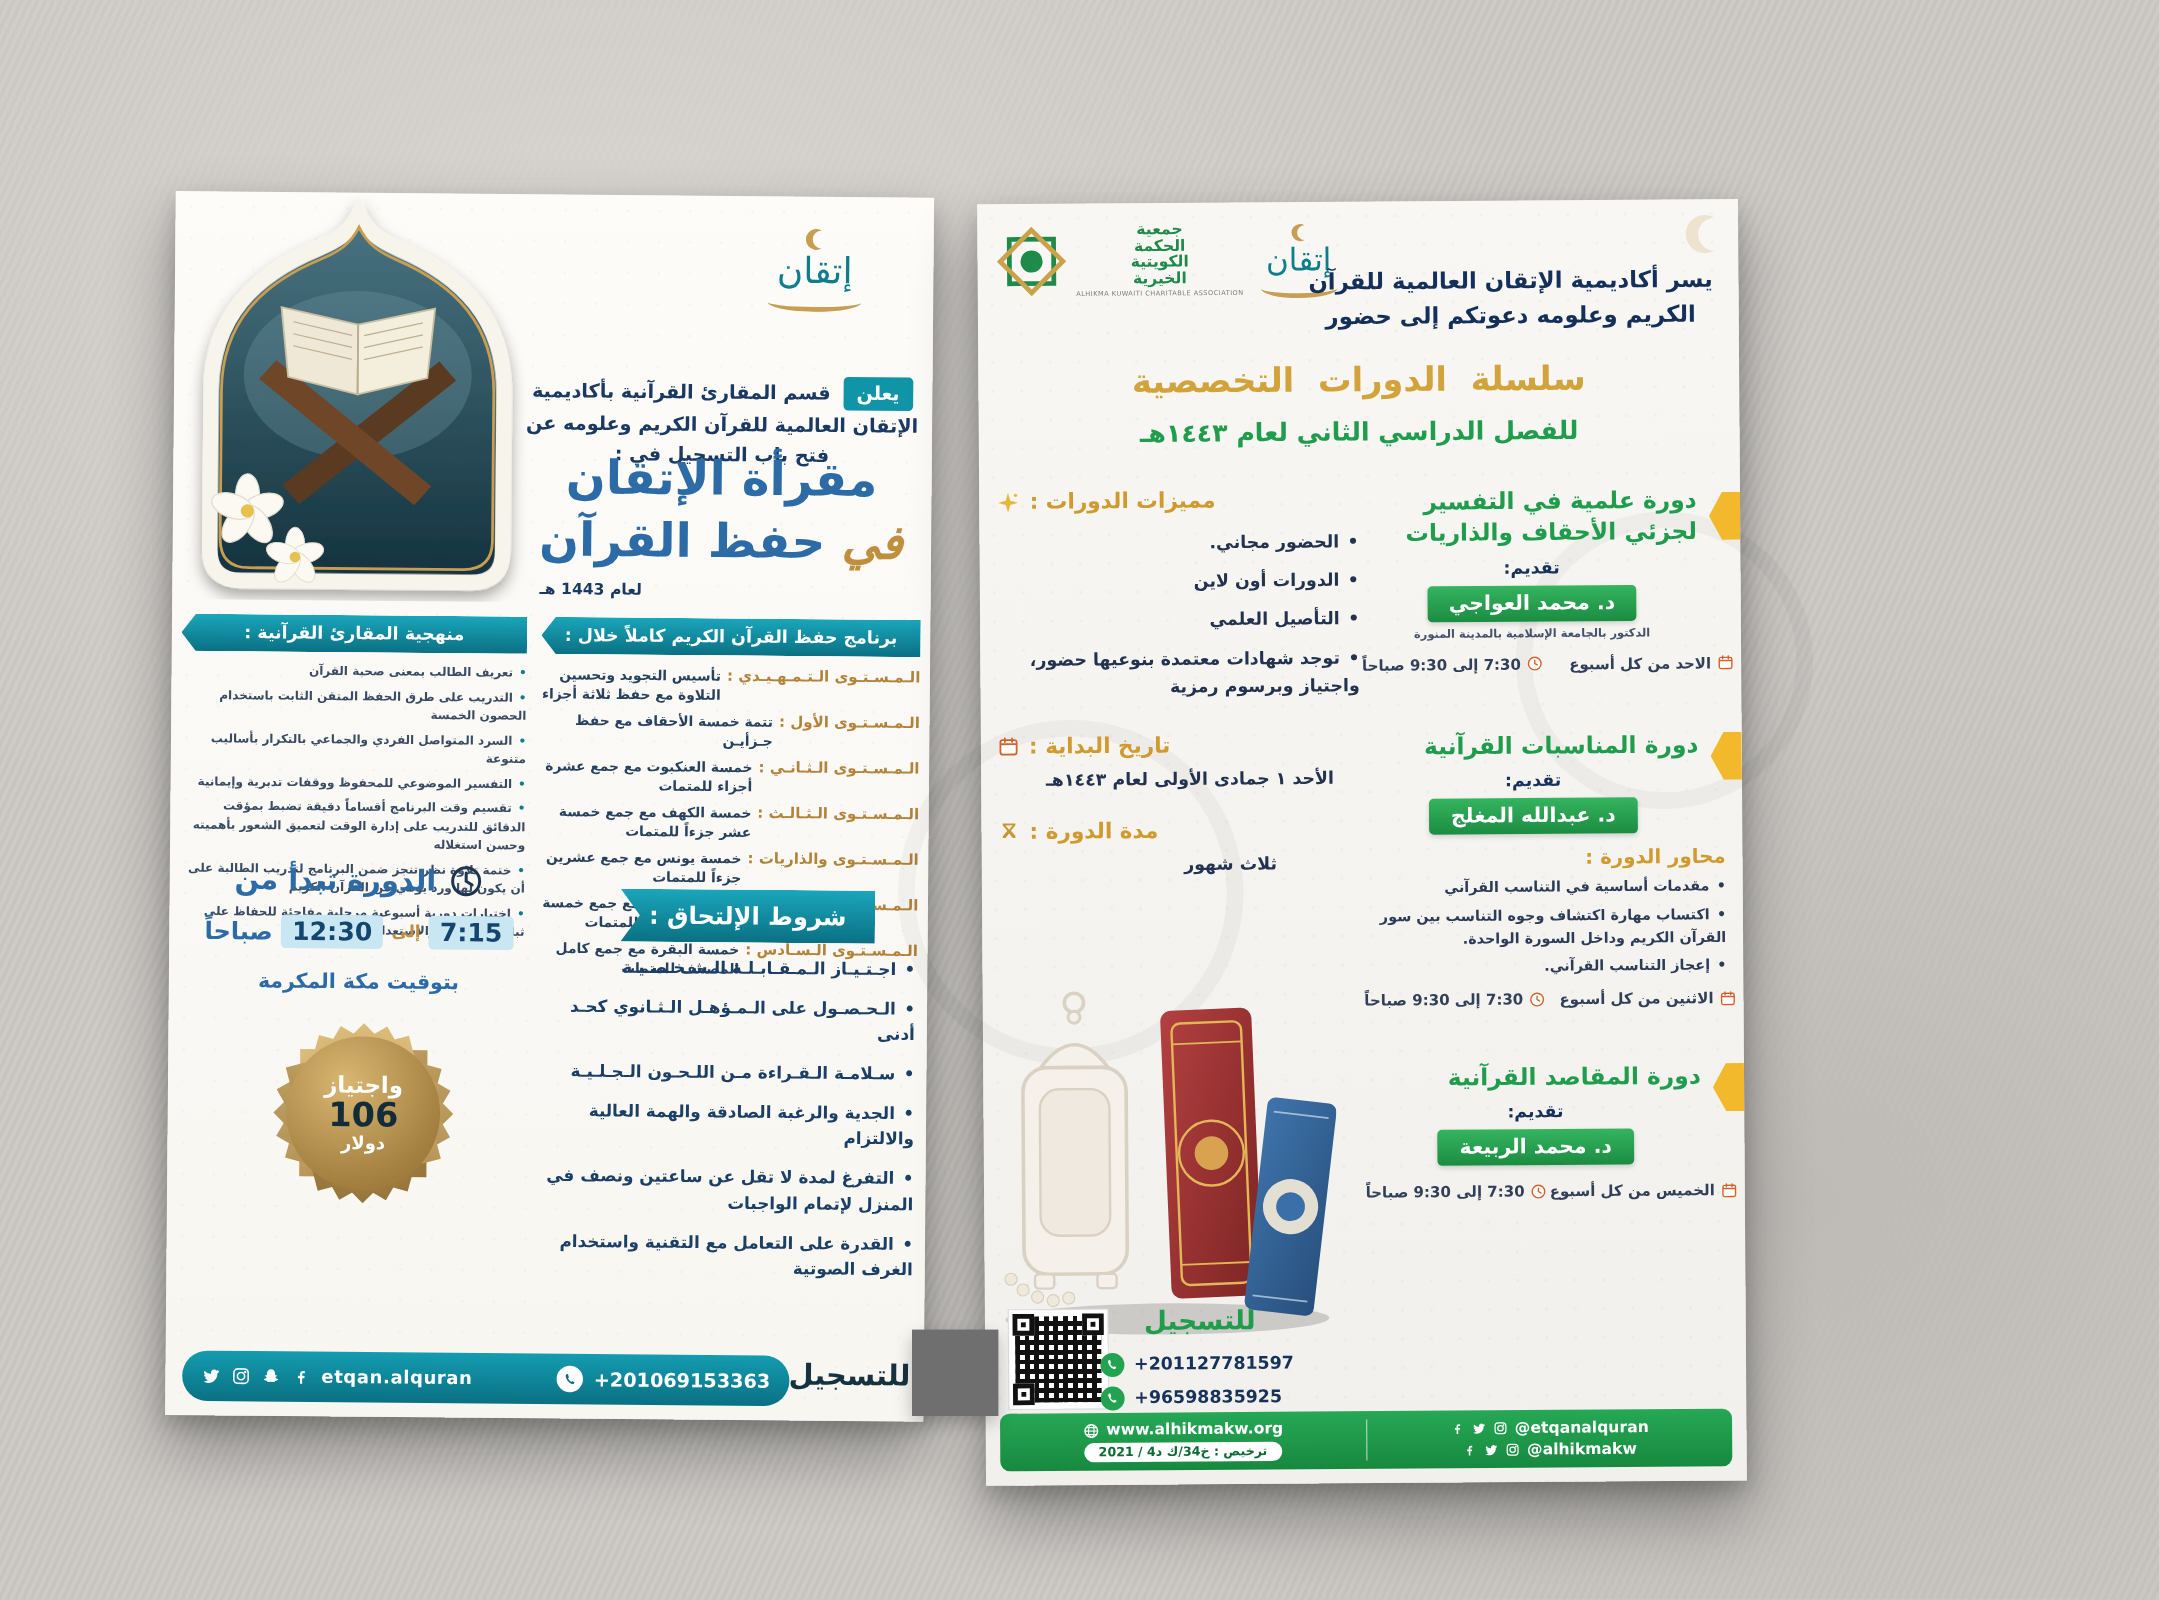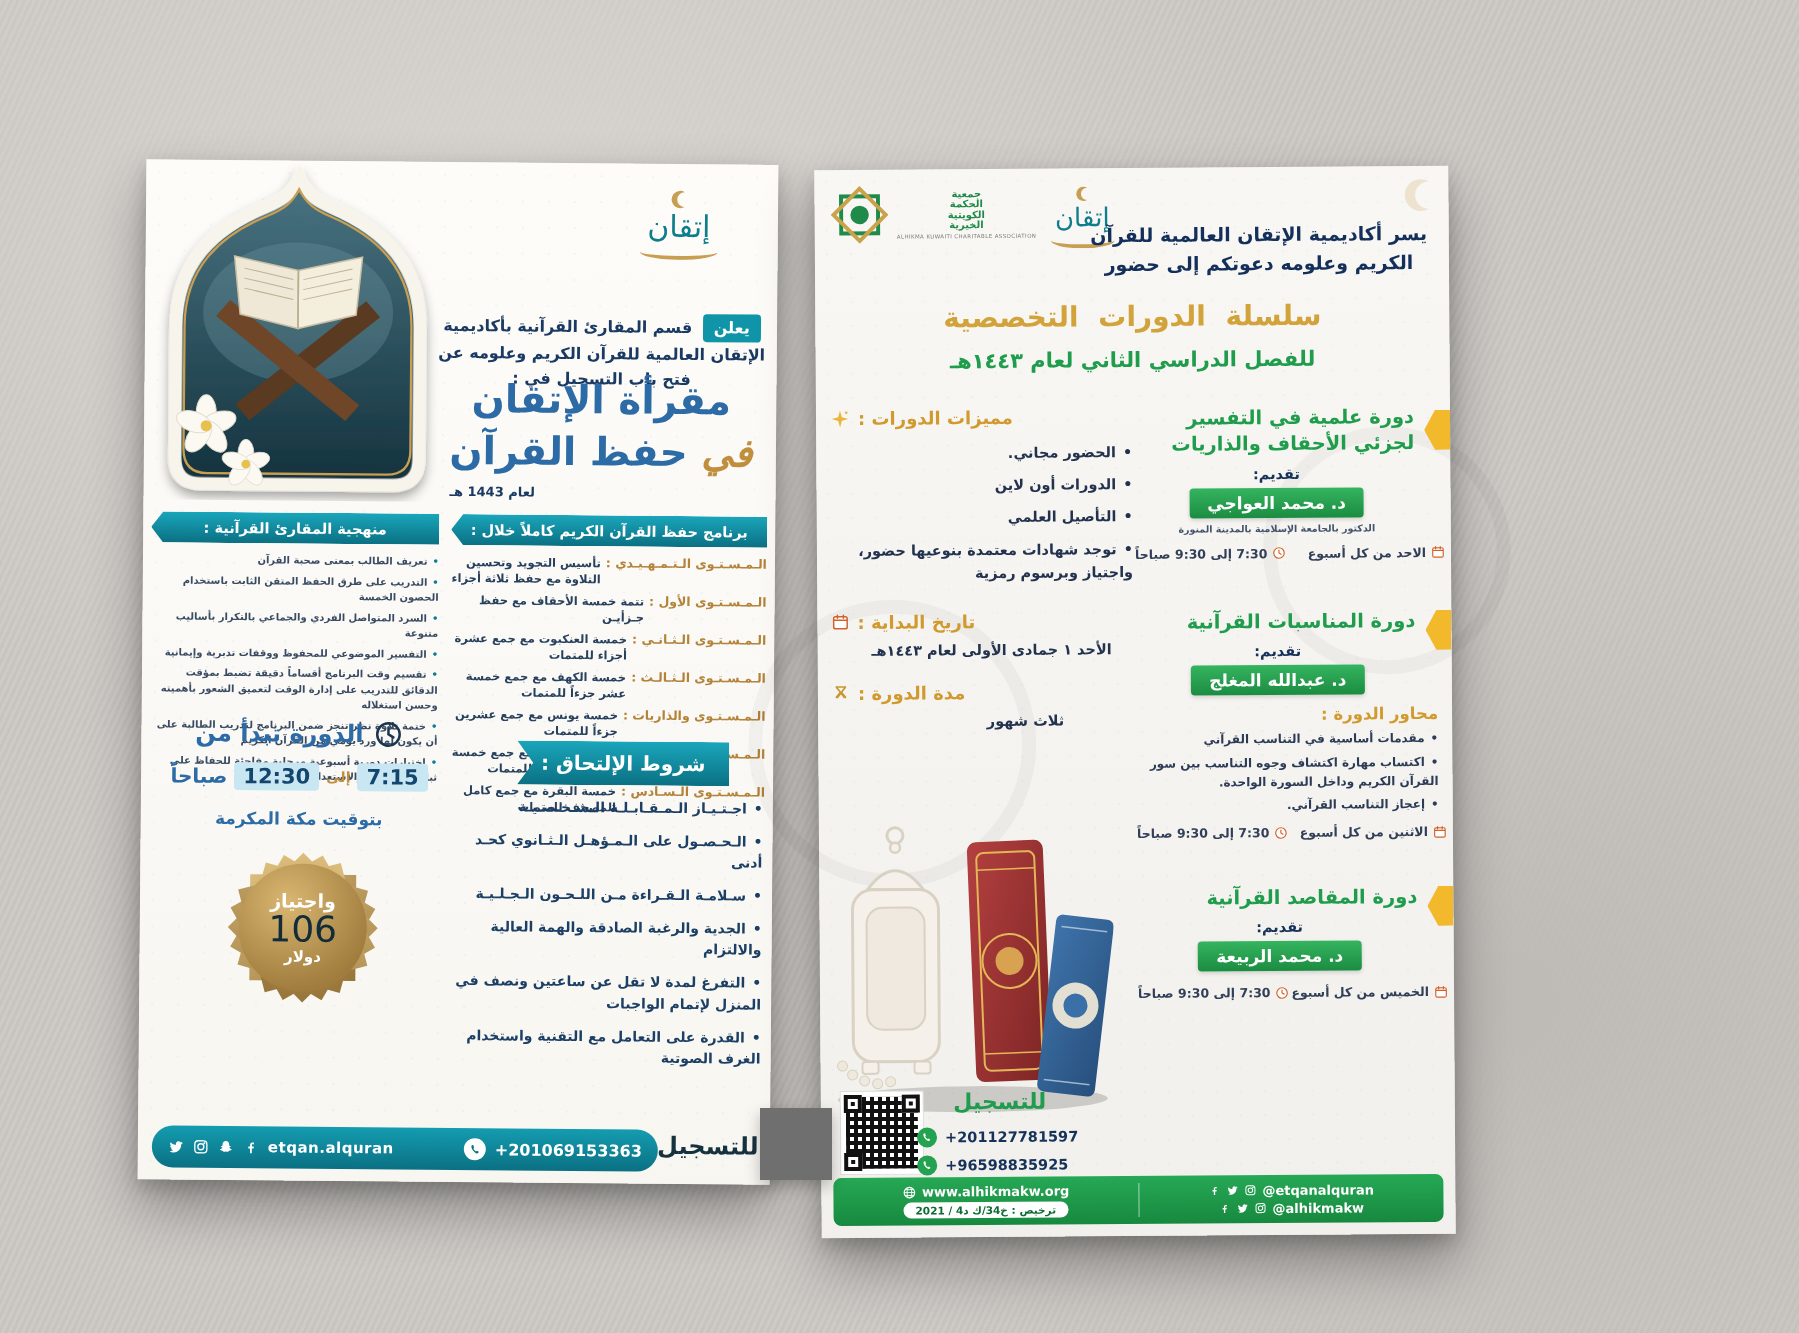--- a/index.html
+++ b/index.html
@@ -58,21 +58,21 @@
   .to-word{color:#bf8f3e;font-weight:bold;font-size:14px;}
   .period{color:#2d6ba6;font-weight:bold;font-size:20px;}
   .tz{left:8px;top:648px;width:300px;text-align:center;font-size:17px;font-weight:bold;color:#2d6ba6;}
   .badge{left:86px;top:690px;width:154px;height:154px;}
   .badge .sq{position:absolute;left:24px;top:24px;width:106px;height:106px;
     background:linear-gradient(135deg,#dcbd7c,#96743a);}
   .badge-core{position:absolute;left:13px;top:13px;width:128px;height:128px;border-radius:50%;
     background:radial-gradient(circle at 38% 30%,#d9b671,#a07c3d 75%);
     display:flex;flex-direction:column;align-items:center;justify-content:center;color:#fff;}
   .badge-label{font-size:19px;font-weight:bold;letter-spacing:2px;}
-  .badge-amount{font-size:36px;font-weight:normal;color:#132c3a;line-height:1;}
+  .badge-amount{font-size:28px;font-weight:bold;color:#132c3a;line-height:1;}
   .badge-cur{font-size:15px;font-weight:bold;}
   .lf-bar{left:14px;top:966px;width:506px;height:42px;border-radius:21px;
     background:linear-gradient(180deg,#14capsize,#0b7083);
     background:linear-gradient(180deg,#149cb0,#0b7083);
     display:flex;align-items:center;padding:0 16px;box-sizing:border-box;gap:9px;color:#fff;}
   .lf-bar .handle{font-weight:bold;font-size:15px;letter-spacing:.5px;}
   .lf-bar .phone{font-weight:bold;font-size:16px;}
   .spacer{flex:1;}
   .wa-badge{width:22px;height:22px;border-radius:50%;background:#fff;color:#0b7083;
     display:flex;align-items:center;justify-content:center;}
@@ -83,21 +83,21 @@
   
   .flyer.right{left:818px;top:168px;width:634px;height:1068px;transform:rotate(-.4deg);
     background:
       radial-gradient(rgba(120,120,120,.05) 1.2px, transparent 1.3px),
       linear-gradient(#f8f7f4,#f1f0ec);
     background-size:24px 24px,100% 100%;}
   .deco-circle{border:14px solid rgba(0,0,0,.035);border-radius:50%;}
   .rf-logos{left:16px;top:16px;display:flex;align-items:flex-start;gap:14px;}
   .hikma{display:flex;align-items:center;gap:8px;}
   .hikma-text{display:flex;flex-direction:column;align-items:center;line-height:1.05;}
-  .hikma-text .ar{color:#1f8a4a;font-weight:bold;font-size:10px;}
+  .hikma-text .ar{color:#1f8a4a;font-weight:bold;font-size:13px;}
   .hikma-en{font-size:5.5px;color:#7a7a76;letter-spacing:.4px;margin-top:3px;}
   .rf-intro{right:12px;top:34px;width:356px;text-align:center;font-size:19px;font-weight:bold;
     color:#14305a;line-height:1.55;}
   .rf-title{left:30px;top:132px;width:574px;text-align:center;font-size:28px;font-weight:bold;
     color:#d2a33b;word-spacing:10px;letter-spacing:1px;}
   .rf-subtitle{left:30px;top:180px;width:574px;text-align:center;font-size:21px;font-weight:bold;color:#1f9d4c;}
   .rcol{right:0;top:238px;width:318px;}
   .lcol{left:14px;top:238px;width:302px;}
   .course{position:relative;}
   .marker{position:absolute;right:0;width:26px;height:40px;background:#f2b92d;

